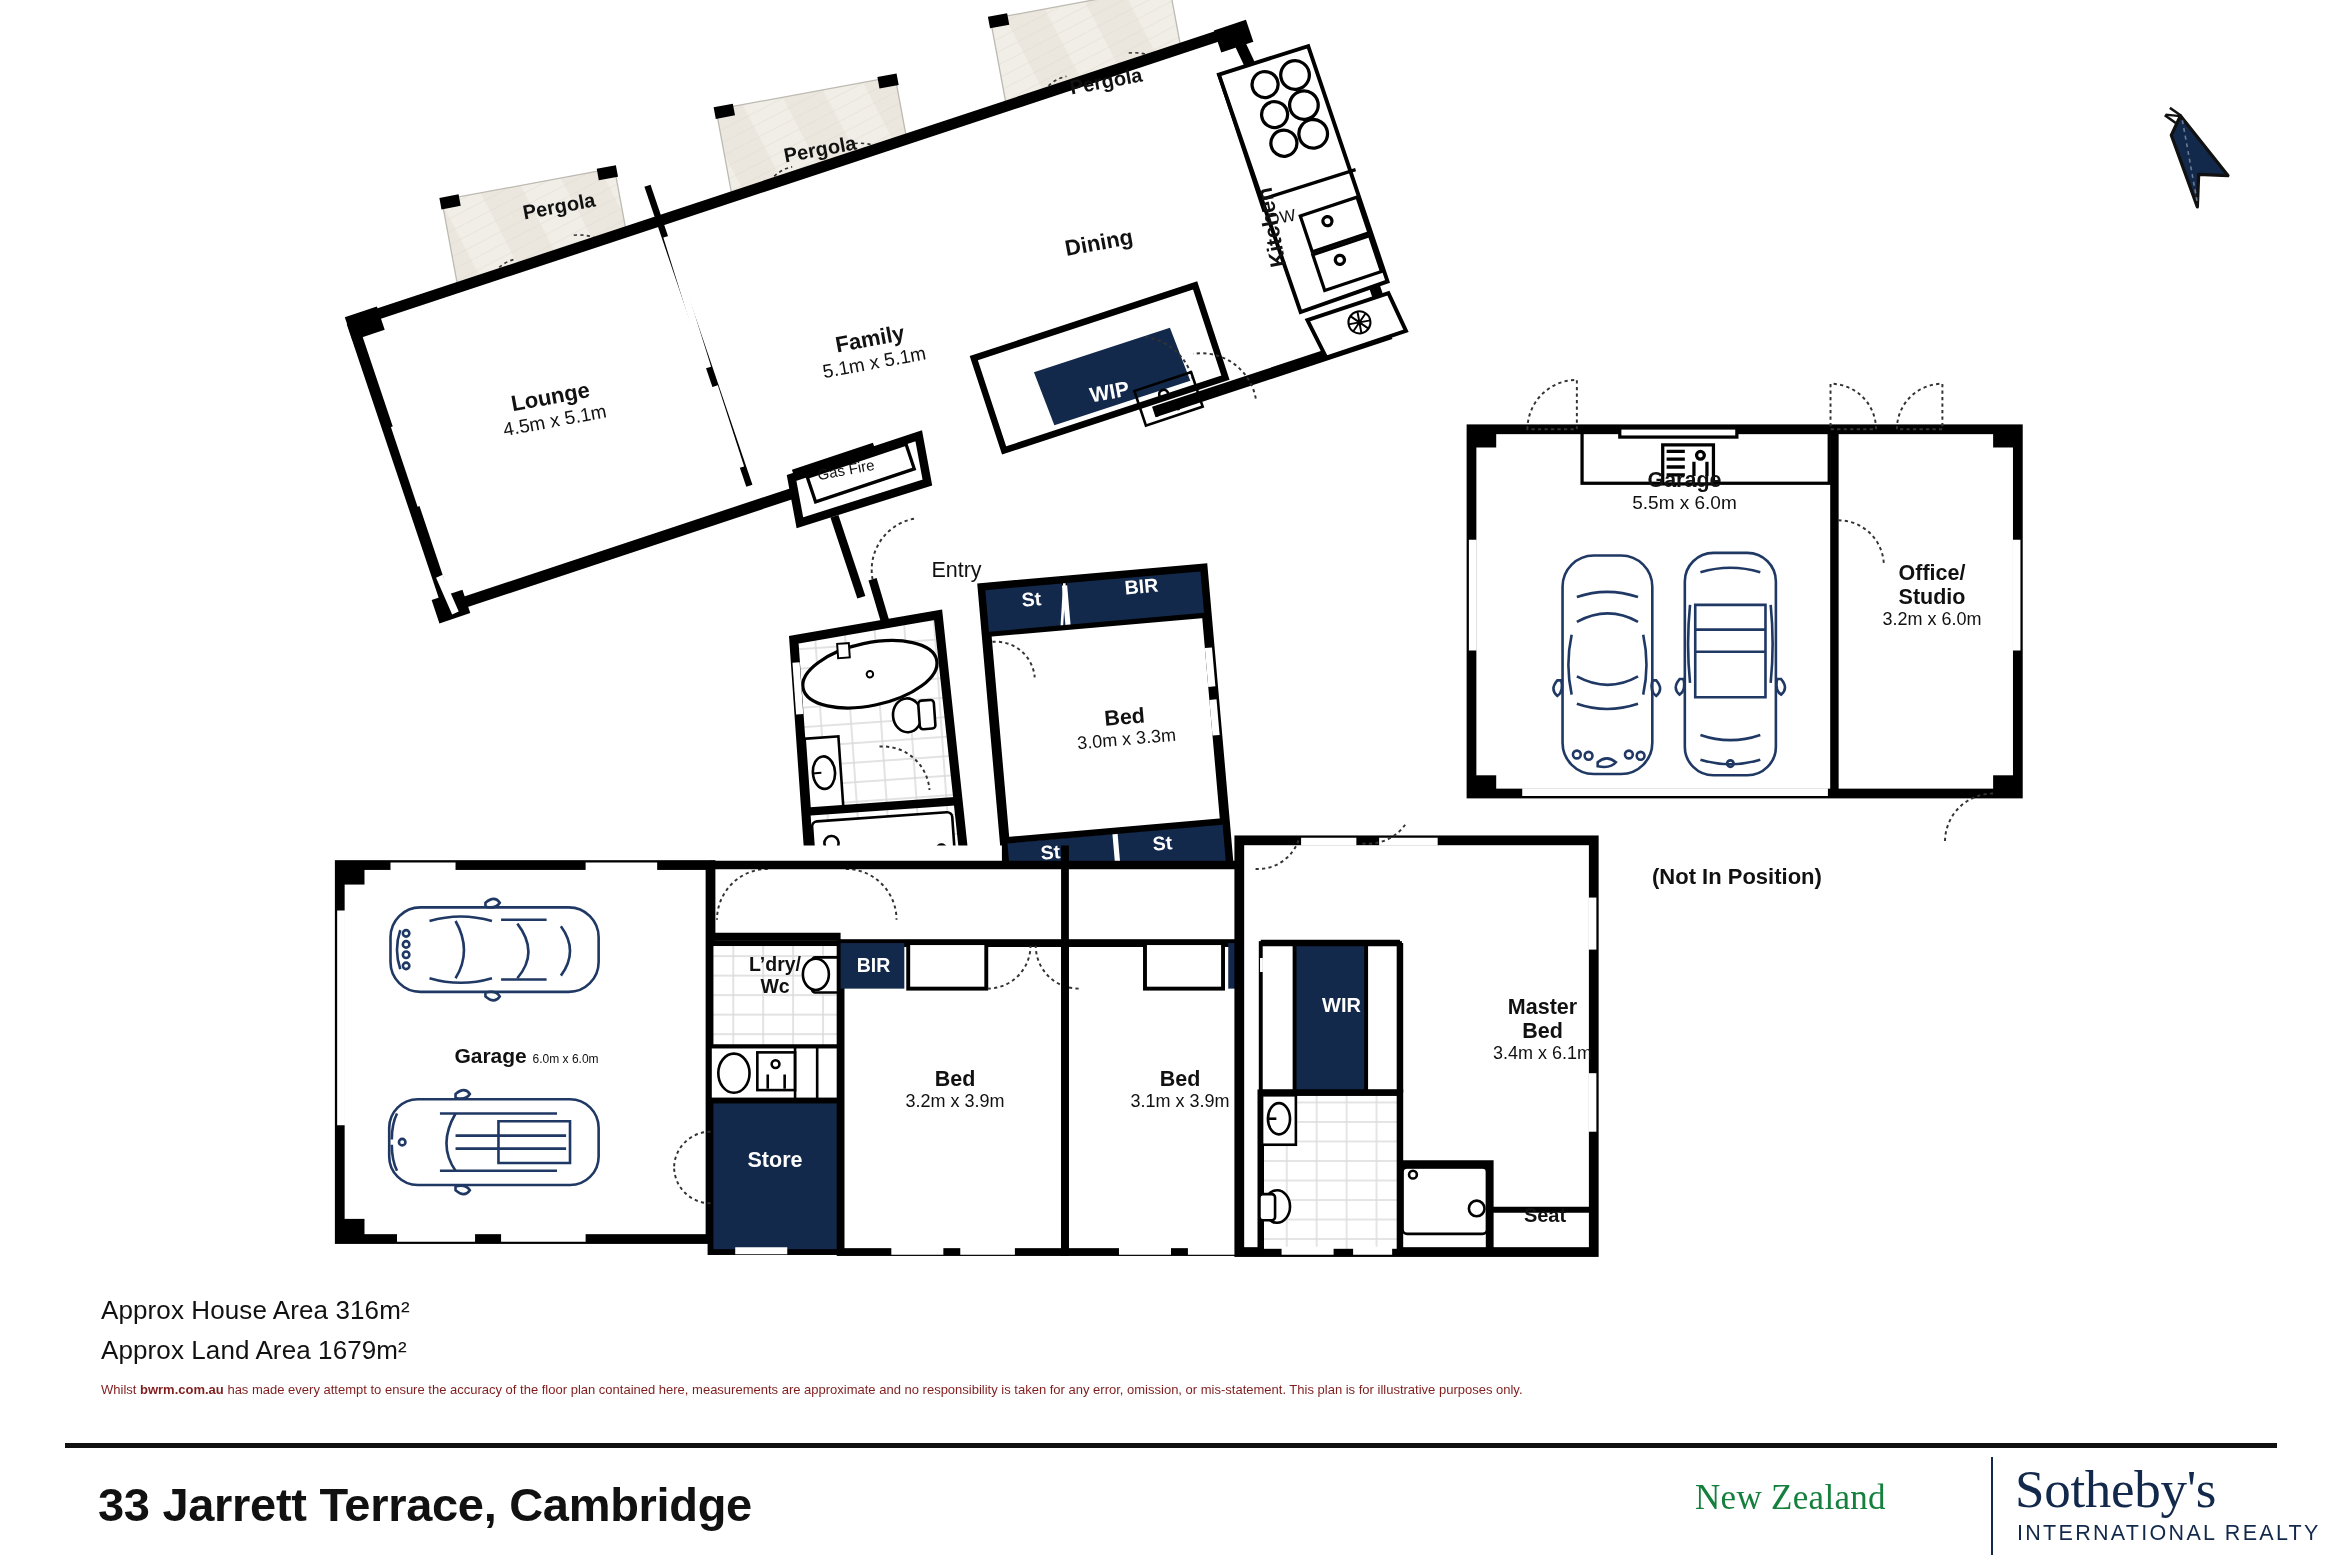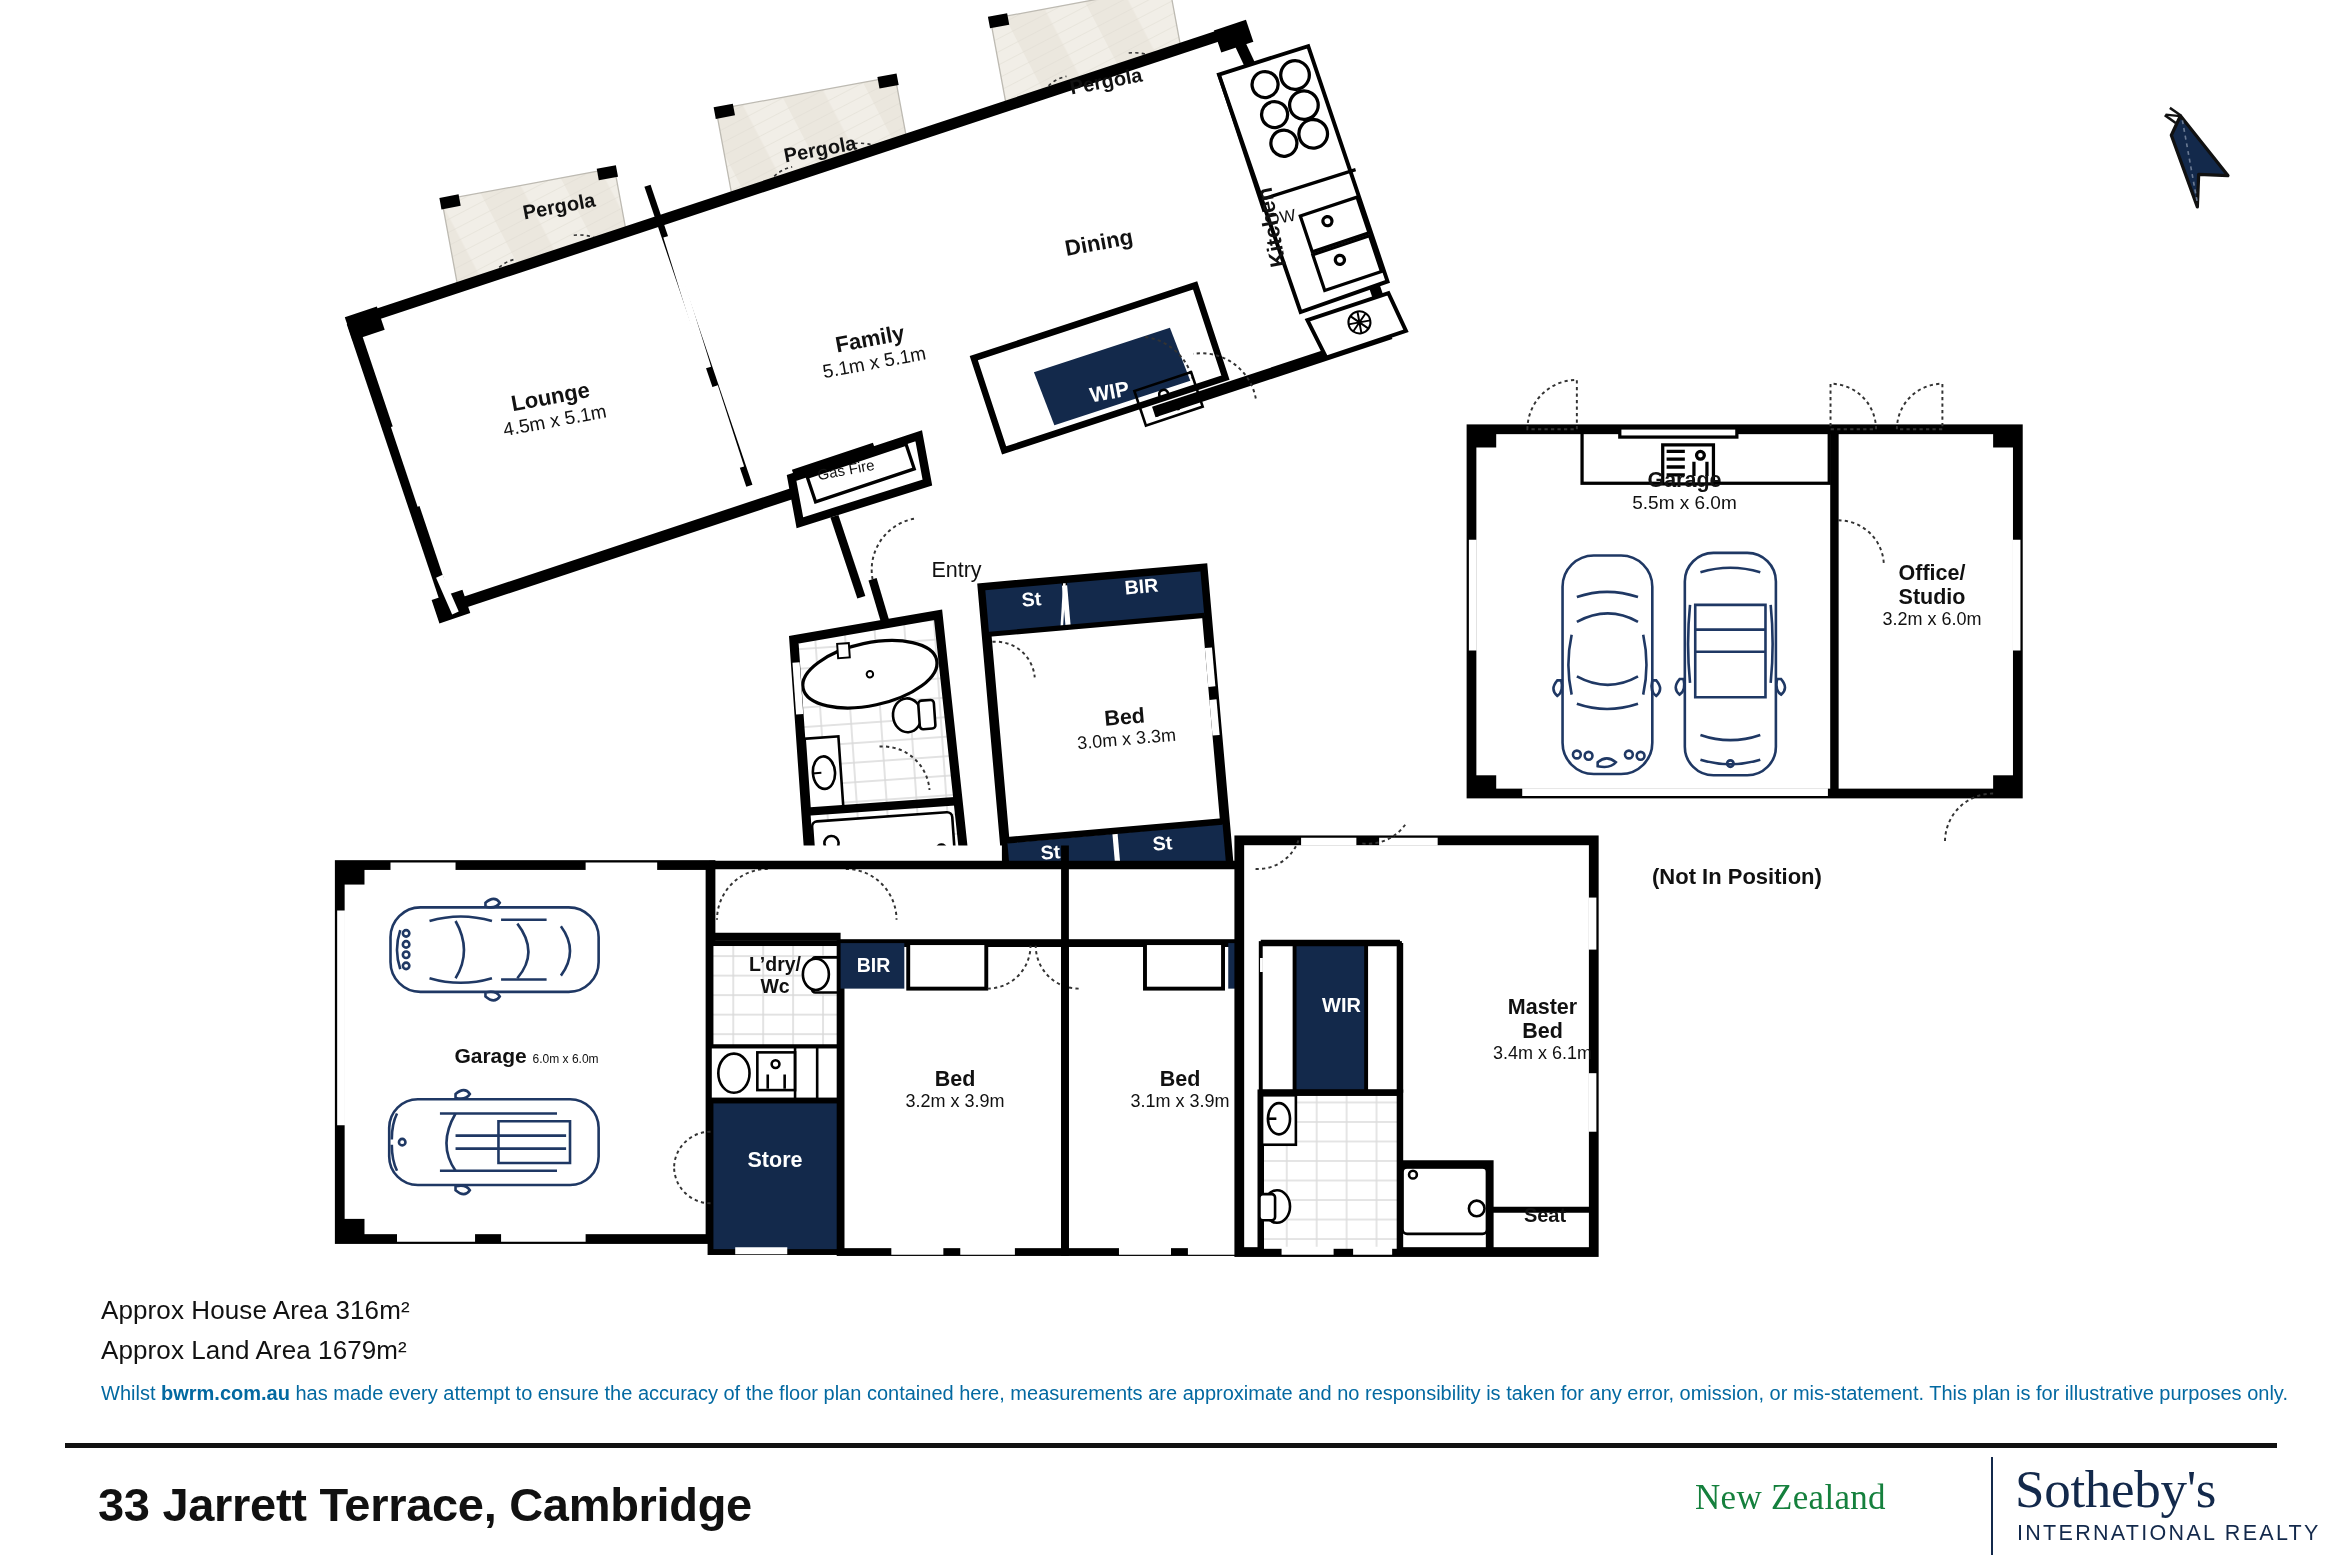--- a/index.html
+++ b/index.html
@@ -11,21 +11,21 @@
   
   .lbl{position:absolute;text-align:center;line-height:1.12;
        font-family:"Liberation Sans","DejaVu Sans",sans-serif;
        color:#111;white-space:nowrap;pointer-events:none;}
   .lbl .n{display:block;font-weight:700;}
   .lbl .d{display:block;font-weight:400;}
   .lbl.white{color:#ffffff;font-weight:700;}
 
   
   .area-line{position:absolute;font-size:26px;font-weight:400;color:#111;letter-spacing:0.1px;}
-  .disclaimer{position:absolute;font-size:20px;color:#0369a1;white-space:nowrap;}
+  .disclaimer{position:absolute;font-size:13px;color:#7f1d1d;white-space:nowrap;}
   .disclaimer b{font-weight:700;}
   .rule{position:absolute;background:#111;}
   .addr{position:absolute;font-size:47px;font-weight:700;color:#111;letter-spacing:-0.3px;}
   .brand-nz{position:absolute;font-size:35px;color:#15803d;
             font-family:"Liberation Serif","DejaVu Serif",serif;font-weight:400;letter-spacing:0.3px;}
   .brand-div{position:absolute;width:2px;background:#13294B;}
   .brand-sothebys{position:absolute;font-size:53px;color:#13294B;
             font-family:"Liberation Serif","DejaVu Serif",serif;font-weight:400;letter-spacing:-0.3px;}
   .brand-ir{position:absolute;font-size:21.5px;color:#13294B;
             font-family:"Liberation Sans","DejaVu Sans",sans-serif;letter-spacing:2.3px;}

